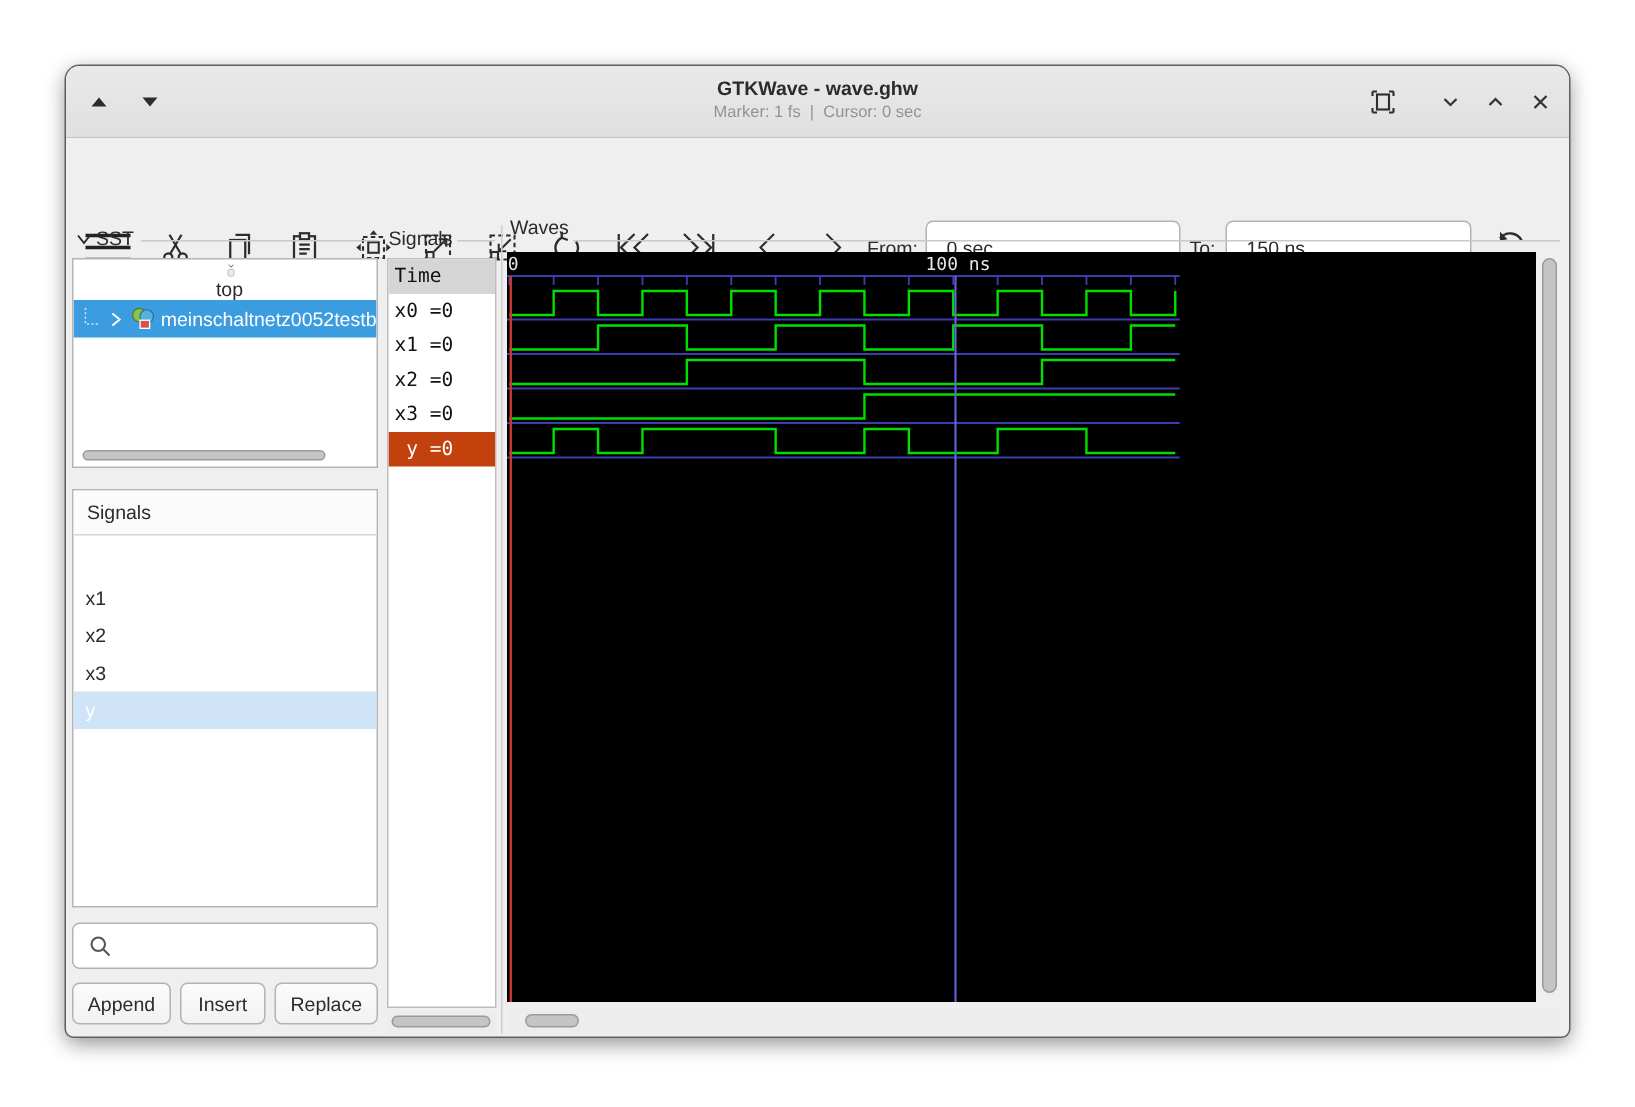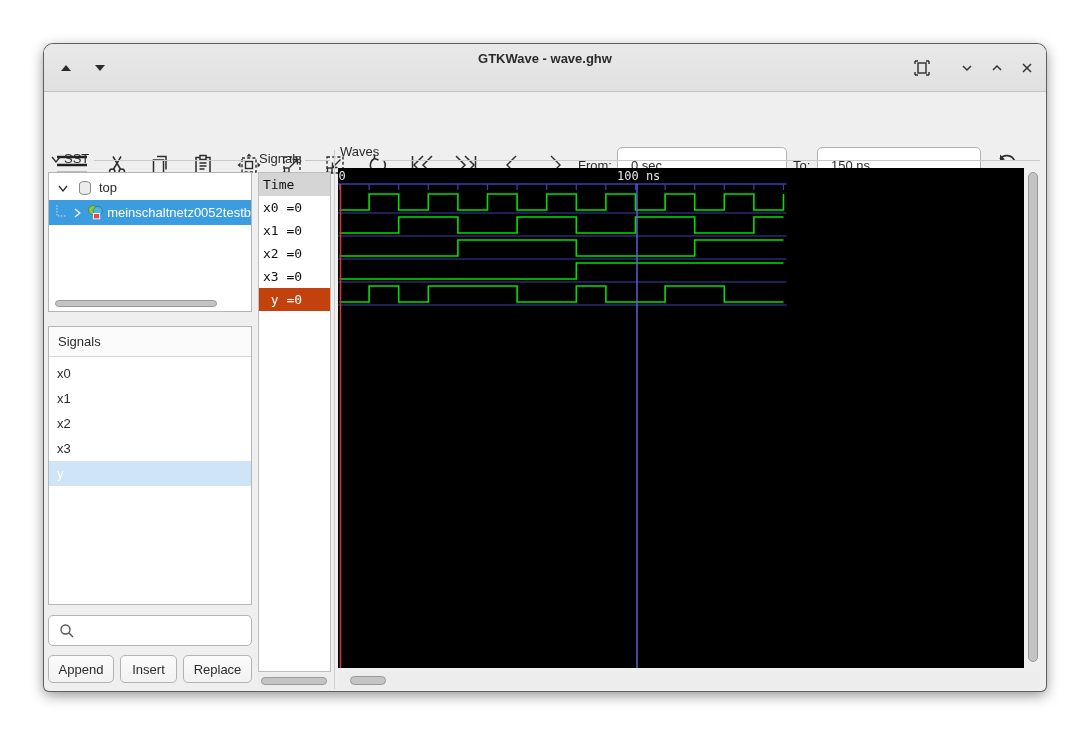--- a/index.html
+++ b/index.html
@@ -70,20 +70,21 @@
           <polygon points="7,4 12,10 2,10" fill="#2c2c2c"></polygon>
         </svg>
     </div>
     <div class="winbtn" style="left:44px;">
       <svg width="14" height="14" viewBox="0 0 14 14">
           <polygon points="2,4 12,4 7,10" fill="#2c2c2c"></polygon>
         </svg>
     </div>
     <div class="tb-center">
       <div class="tb-title">GTKWave - wave.ghw</div>
+      <div class="tb-sub">Marker: 1 fs  |  Cursor: 0 sec</div>
     </div>
     <div class="winbtn" style="left:866px;">
       <svg width="22" height="22" viewBox="0 0 22 22" fill="none" stroke="#2c2c2c" stroke-width="1.4">
         <rect x="7" y="6" width="8" height="10"></rect>
         <path d="M4 4 h3 M4 4 v3 M18 4 h-3 M18 4 v3 M4 18 h3 M4 18 v-3 M18 18 h-3 M18 18 v-3"></path>
       </svg>
     </div>
     <div class="winbtn" style="left:911px;">
       <svg width="20" height="20" viewBox="0 0 20 20" fill="none" stroke="#333" stroke-width="1.5">
           <polyline points="6,8 10,12 14,8"></polyline>
@@ -199,21 +200,21 @@
   </div>
 </div>
 
 <svg class="abs" style="left:50px; top:153px;" width="12" height="12" viewBox="0 0 12 12" fill="none" stroke="#2c2c2c" stroke-width="1.3">
     <polyline points="2,4 6,9 10,4"></polyline>
   </svg>
 <span class="framelabel" style="left:64px; top:151px;">SST</span>
 <div class="frameline" style="left:94px; top:160px; width:158px;"></div>
 
 <div class="panelbox" style="left:48px; top:172px; width:204px; height:140px;">
-  <div class="treerow" style="top:2px;">
+  <div class="treerow" style="top:2px;flex-direction:column;">
     <svg style="margin-left:8px;" width="12" height="12" viewBox="0 0 12 12" fill="none" stroke="#2c2c2c" stroke-width="1.3">
         <polyline points="2,4 6,9 10,4"></polyline>
       </svg>
     <svg style="margin-left:8px;" width="16" height="16" viewBox="0 0 16 16">
       <ellipse cx="8" cy="4" rx="5.5" ry="2.5" fill="#ececec" stroke="#8a8a8a"></ellipse>
       <path d="M2.5 4 v8 a5.5 2.5 0 0 0 11 0 v-8" fill="#ececec" stroke="#8a8a8a"></path>
     </svg>
     <span style="margin-left:6px;">top</span>
   </div>
   <div class="treerow sel" style="top:27px;">
@@ -228,23 +229,20 @@
       <circle cx="11" cy="7" r="4.6" fill="#53b4e0" stroke="#2d6f93" stroke-width="0.8" fill-opacity="0.92"></circle>
       <rect x="6.5" y="9.5" width="6.5" height="5.5" fill="#d94f4f" stroke="#ffffff" stroke-width="0.9"></rect>
     </svg>
     <span style="margin-left:4px;">meinschaltnetz0052testb</span>
   </div>
   <div class="hthumb" style="left:6px; top:127px; width:162px; height:7px;"></div>
 </div>
 
 <div class="panelbox" style="left:48px; top:326px; width:204px; height:279px;">
   <div class="listheader">Signals</div>
-  <div class="listrow" style="top:34px;">
-      <span>x0</span>
-    </div>
   <div class="listrow" style="top:59px;">
       <span>x1</span>
     </div>
   <div class="listrow" style="top:84px;">
       <span>x2</span>
     </div>
   <div class="listrow" style="top:109px;">
       <span>x3</span>
     </div>
   <div class="listrow sel" style="top:134px;">

